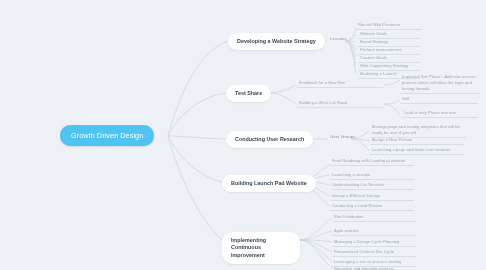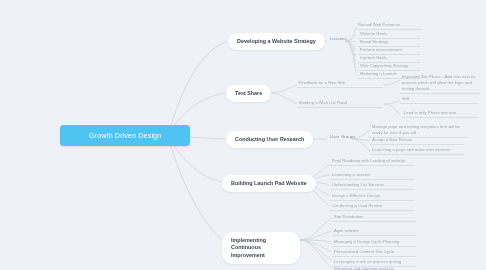--- a/index.html
+++ b/index.html
@@ -12,22 +12,22 @@
   }
   #canvas{position:absolute;inset:0;width:486px;height:270px;}
   svg.links{position:absolute;left:0;top:0;width:486px;height:270px;pointer-events:none;}
 
   .node{position:absolute;box-sizing:border-box;}
 
   
   .root{
     background:#4fc3f2;
     color:#ffffff;
-    border-radius:4px;
-    padding:6px 29px;
+    border-radius:10px;
+    padding:6px 11px;
     font-size:7.2px;
     letter-spacing:.1px;
     white-space:nowrap;
     line-height:1.25;
     box-shadow:0 1px 2px rgba(80,120,150,.18);
   }
 
   
   .branch{
     background:#ffffff;

